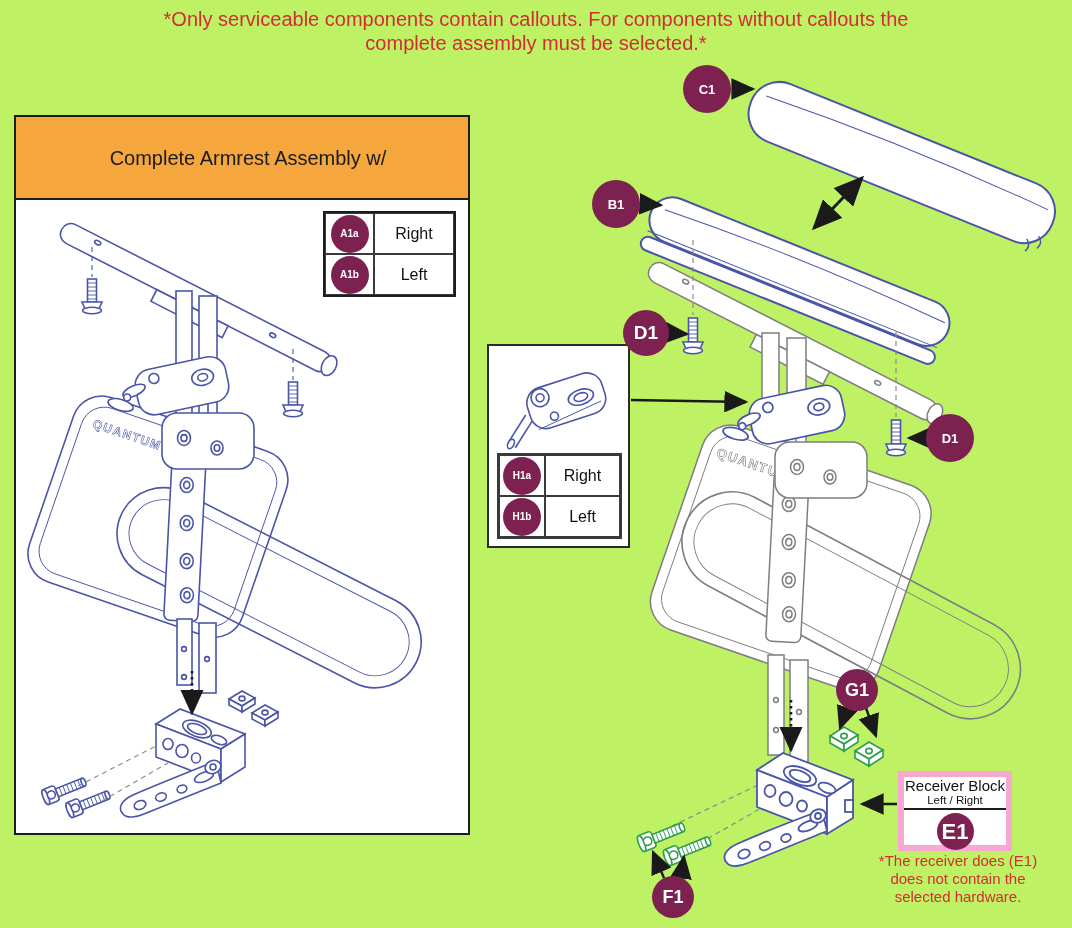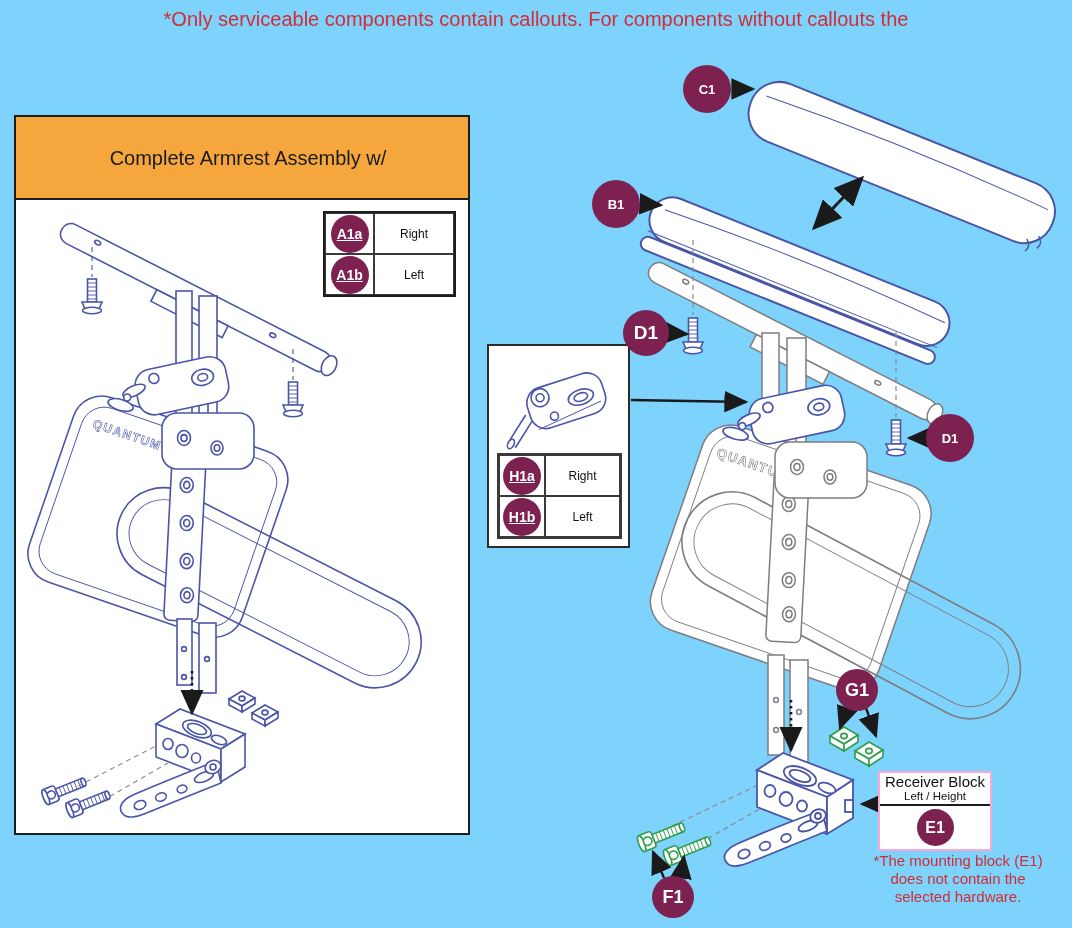--- a/index.html
+++ b/index.html
@@ -1,17 +1,17 @@
 <!DOCTYPE html>
 <html><head>
 <meta charset="utf-8">
 <style>
   * { margin:0; padding:0; box-sizing:border-box; }
   body { background:#ffffff; font-family:"Liberation Sans", sans-serif; }
-  .page { position:relative; width:1072px; height:928px; background:#7dd3fc; overflow:hidden; }
+  .page { position:relative; width:1072px; height:928px; background:#bef264; overflow:hidden; }
 
   .title-note { position:absolute; top:7px; left:0; width:100%; text-align:center;
     color:#d12d35; font-size:20px; line-height:24px; font-weight:400; }
 
   svg.layer { position:absolute; left:0; top:0; }
 
   .left-panel { position:absolute; left:14px; top:115px; width:456px; height:720px;
     border:2px solid #1d1d1d; background:#ffffff; }
   .left-panel-header { position:absolute; left:-1px; top:-1px; width:454px; height:84px;
     background:#f5a73e; border:1px solid #1d1d1d; border-bottom:2px solid #1d1d1d;
@@ -22,47 +22,48 @@
   .callout { position:absolute; border-radius:50%; background:#7d2150; color:#ffffff;
     font-weight:bold; display:flex; align-items:center; justify-content:center; z-index:30; }
   .co48 { width:48px; height:48px; font-size:13px; }
   .co46 { width:46px; height:46px; font-size:19px; }
   .co42 { width:42px; height:42px; font-size:18px; }
 
   .ref-table { position:absolute; background:#ffffff; border:2px solid #1d1d1d;
     display:grid; z-index:25; }
   .ref-table .cell { border:1px solid #3a3a3a; display:flex; align-items:center; justify-content:center; }
   .badge { width:38px; height:38px; border-radius:50%; background:#7d2150; color:#fff;
-    font-weight:bold; font-size:14px; display:flex; align-items:center; justify-content:center;text-decoration:underline; }
-  .ref-label { font-size:12px; color:#111; }
+    font-weight:bold; font-size:10px; display:flex; align-items:center; justify-content:center; }
+  .ref-label { font-size:16px; color:#111; }
 
   .a1-table { left:323px; top:211px; grid-template-columns:49px 80px; grid-auto-rows:41px; }
 
   .h1-panel { position:absolute; left:487px; top:344px; width:143px; height:204px;
     border:2px solid #2b2b2b; background:#ffffff; z-index:20; }
   .h1-table { left:8px; top:107px; grid-template-columns:46px 75px; grid-auto-rows:41px; border:2px solid #3a3a3a; }
 
-  .e1-box { position:absolute; left:878px; top:771px; width:114px; height:80px;
-    border:2px solid #f9a8d4; background:#ffffff; z-index:25; }
+  .e1-box { position:absolute; left:898px; top:771px; width:114px; height:80px;
+    border:6px solid #f9a8d4; background:#ffffff; z-index:25; }
   .e1-top { height:33px; border-bottom:2px solid #1d1d1d; text-align:center; }
   .e1-title { font-size:15px; color:#111; line-height:17px; }
   .e1-sub { font-size:11.5px; color:#111; line-height:12px; }
   .e1-bottom { height:43px; display:flex; align-items:center; justify-content:center; }
-  .e1-badge { width:37px; height:37px; font-size:16px; position:relative; }
+  .e1-badge { width:37px; height:37px; font-size:22px; position:relative; }
 
   .footnote { position:absolute; left:858px; top:852px; width:200px; text-align:center;
     color:#d12d35; font-size:15px; line-height:18px; z-index:25; }
 </style>
 </head>
 <body>
 
 <div class="page">
 
   <div class="title-note">
     <div>*Only serviceable components contain callouts. For components without callouts the</div>
+    <div>complete assembly must be selected.*</div>
   </div>
 
   <svg class="layer" width="1072" height="928" viewBox="0 0 1072 928">
     <defs>
       <marker id="arrR" markerWidth="11" markerHeight="9" refX="9" refY="4.5" orient="auto">
         <path d="M0,0 L10,4.5 L0,9 Z" fill="#1a1a1a"></path>
       </marker>
     </defs>
 
     <g stroke="#4a55a8" fill="#ffffff" stroke-width="2" transform="rotate(22 755 100)">
@@ -413,26 +414,26 @@
   <div class="callout co48" style="left:683px; top:65px;">C1</div>
   <div class="callout co48" style="left:592px; top:180px;">B1</div>
   <div class="callout co46" style="left:623px; top:310px;">D1</div>
   <div class="callout co48" style="left:926px; top:414px;">D1</div>
   <div class="callout co42" style="left:836px; top:669px;">G1</div>
   <div class="callout co42" style="left:652px; top:876px;">F1</div>
 
   <div class="e1-box">
     <div class="e1-top">
       <div class="e1-title">Receiver Block</div>
-      <div class="e1-sub">Left / Height</div>
+      <div class="e1-sub">Left / Right</div>
     </div>
     <div class="e1-bottom">
       <div class="callout e1-badge">E1</div>
     </div>
   </div>
 
   <div class="footnote">
-    <div>*The mounting block (E1)</div>
+    <div>*The receiver does (E1)</div>
     <div>does not contain the</div>
     <div>selected hardware.</div>
   </div>
 
 </div>
 
 </body></html>

